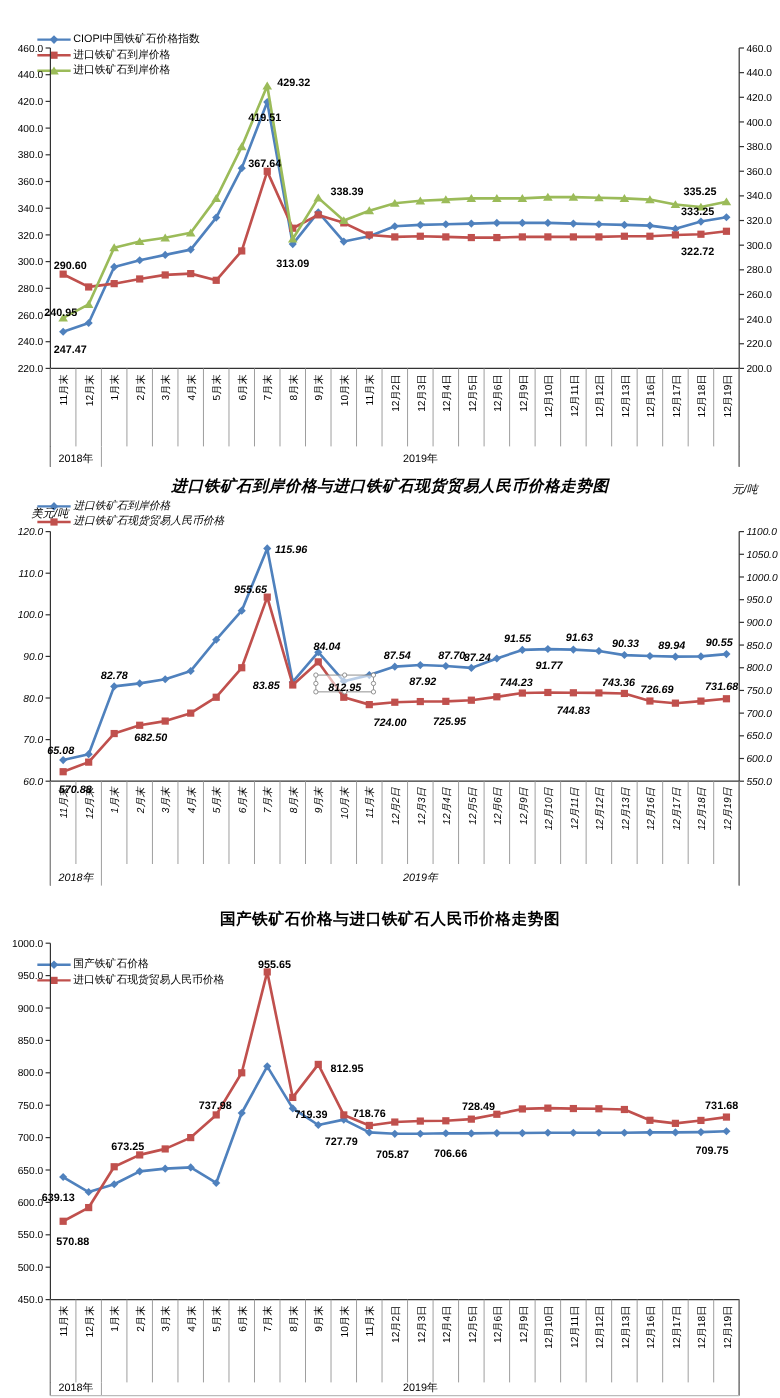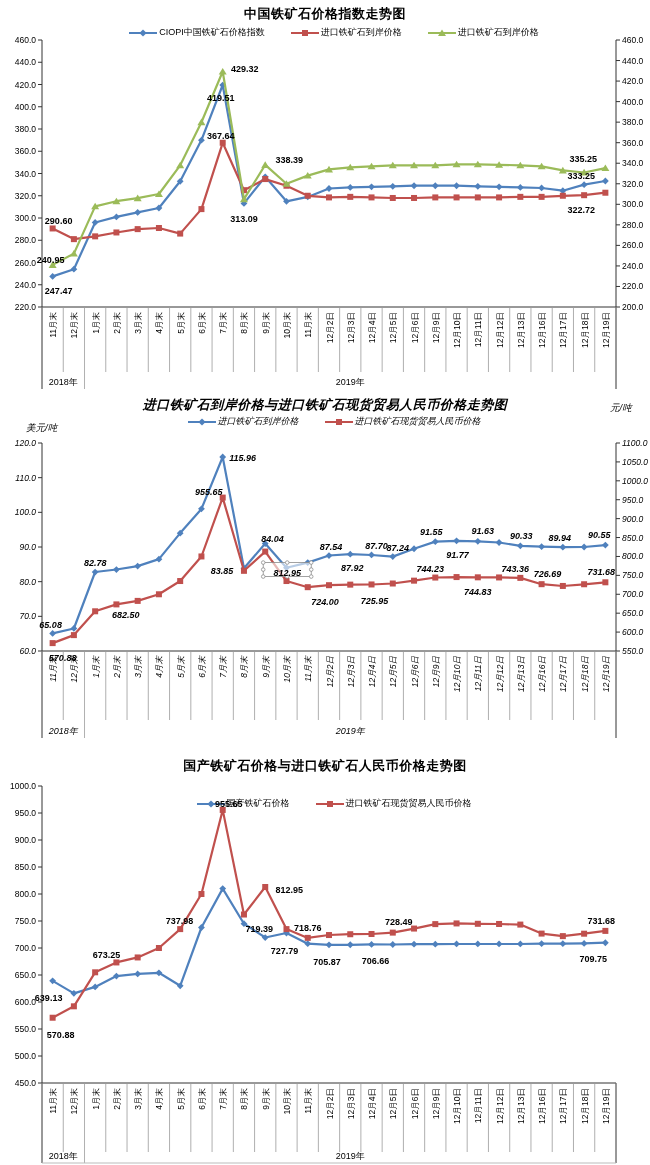--- a/index.html
+++ b/index.html
@@ -2,33 +2,32 @@
 <html><head>
 <meta charset="utf-8">
 <style>
   html,body{margin:0;padding:0;background:#fff;}
   .page{position:relative;width:650px;height:1165px;background:#fff;overflow:hidden;
         font-family:"Liberation Sans","DejaVu Sans",sans-serif;}
   .chart-block{position:absolute;left:0;width:650px;}
   .chart-title{position:absolute;left:0;width:650px;text-align:center;font-size:13px;
                font-weight:bold;color:#000;letter-spacing:.5px;margin:0;}
   .legend{position:absolute;left:0;width:650px;display:flex;justify-content:center;
-          align-items:flex-end;padding-left:18px;box-sizing:border-box;}
+          align-items:flex-start;padding-left:18px;box-sizing:border-box;flex-direction:column;}
   .legend-item{display:flex;align-items:center;margin:0 13px;}
   .legend-item .sw{margin-right:2px;}
   .legend-item .lt{font-size:9px;color:#000;white-space:nowrap;}
   svg.plot{position:absolute;left:0;top:0;}
 </style>
 </head>
 <body>
 
 <div class="page">
 
   <section class="chart-block" style="top:0;height:390px;">
-    <h2 class="chart-title" style="top:5px;">中国铁矿石价格指数走势图</h2>
     <div class="legend" style="top:26px;">
       <span class="legend-item">
         <svg class="sw" width="28" height="10">
             <line x1="0" y1="5" x2="28" y2="5" stroke="#4f81bd" stroke-width="2"></line>
             <polygon points="14,1.4 17.6,5 14,8.6 10.4,5" fill="#4f81bd"></polygon>
           </svg>
         <span class="lt">CIOPI中国铁矿石价格指数</span>
       </span>
       <span class="legend-item">
         <svg class="sw" width="28" height="10">

